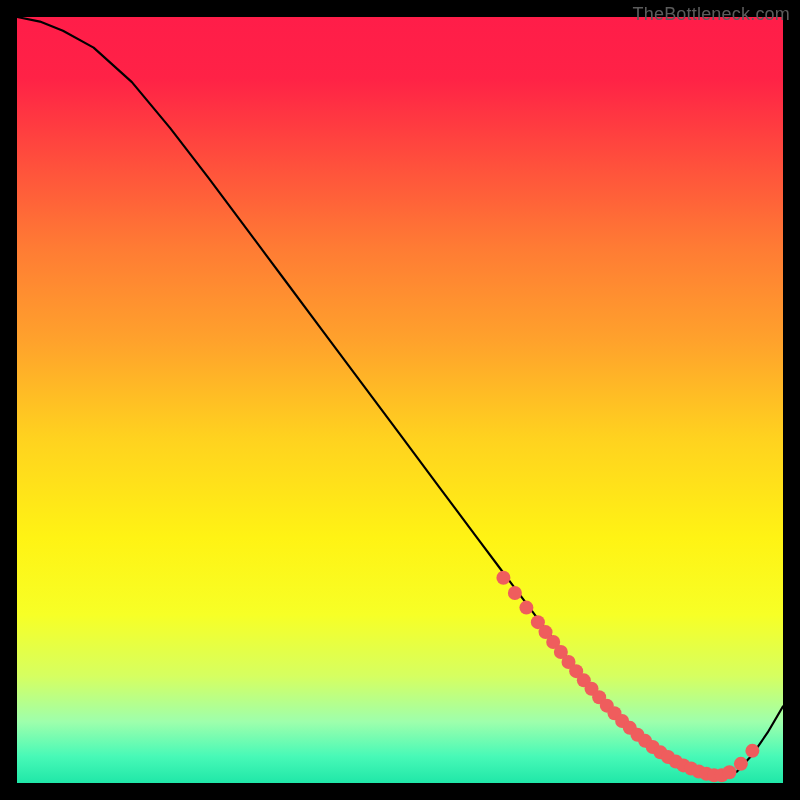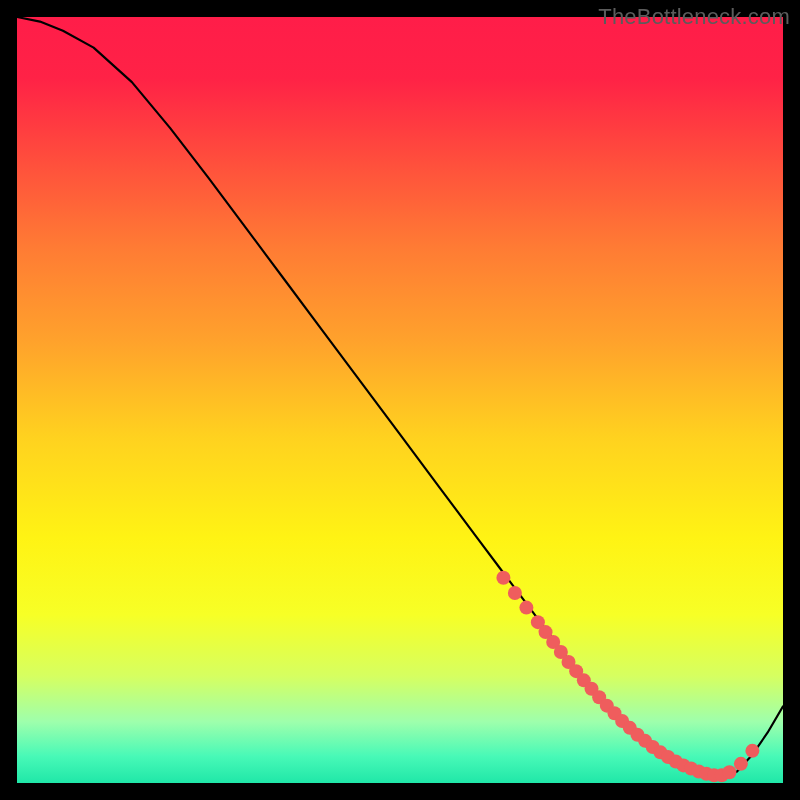--- a/index.html
+++ b/index.html
@@ -15,21 +15,21 @@
     position: relative;
     width: 800px;
     height: 800px;
     background: #000;
   }
   .watermark {
     position: absolute;
     top: 4px;
     right: 10px;
     color: #5c5c5c;
-    font-size: 22px;
+    font-size: 18px;
     letter-spacing: 0.2px;
     font-weight: 500;
     z-index: 5;
   }
   svg.plot {
     position: absolute;
     left: 17px;
     top: 17px;
     width: 766px;
     height: 766px;

